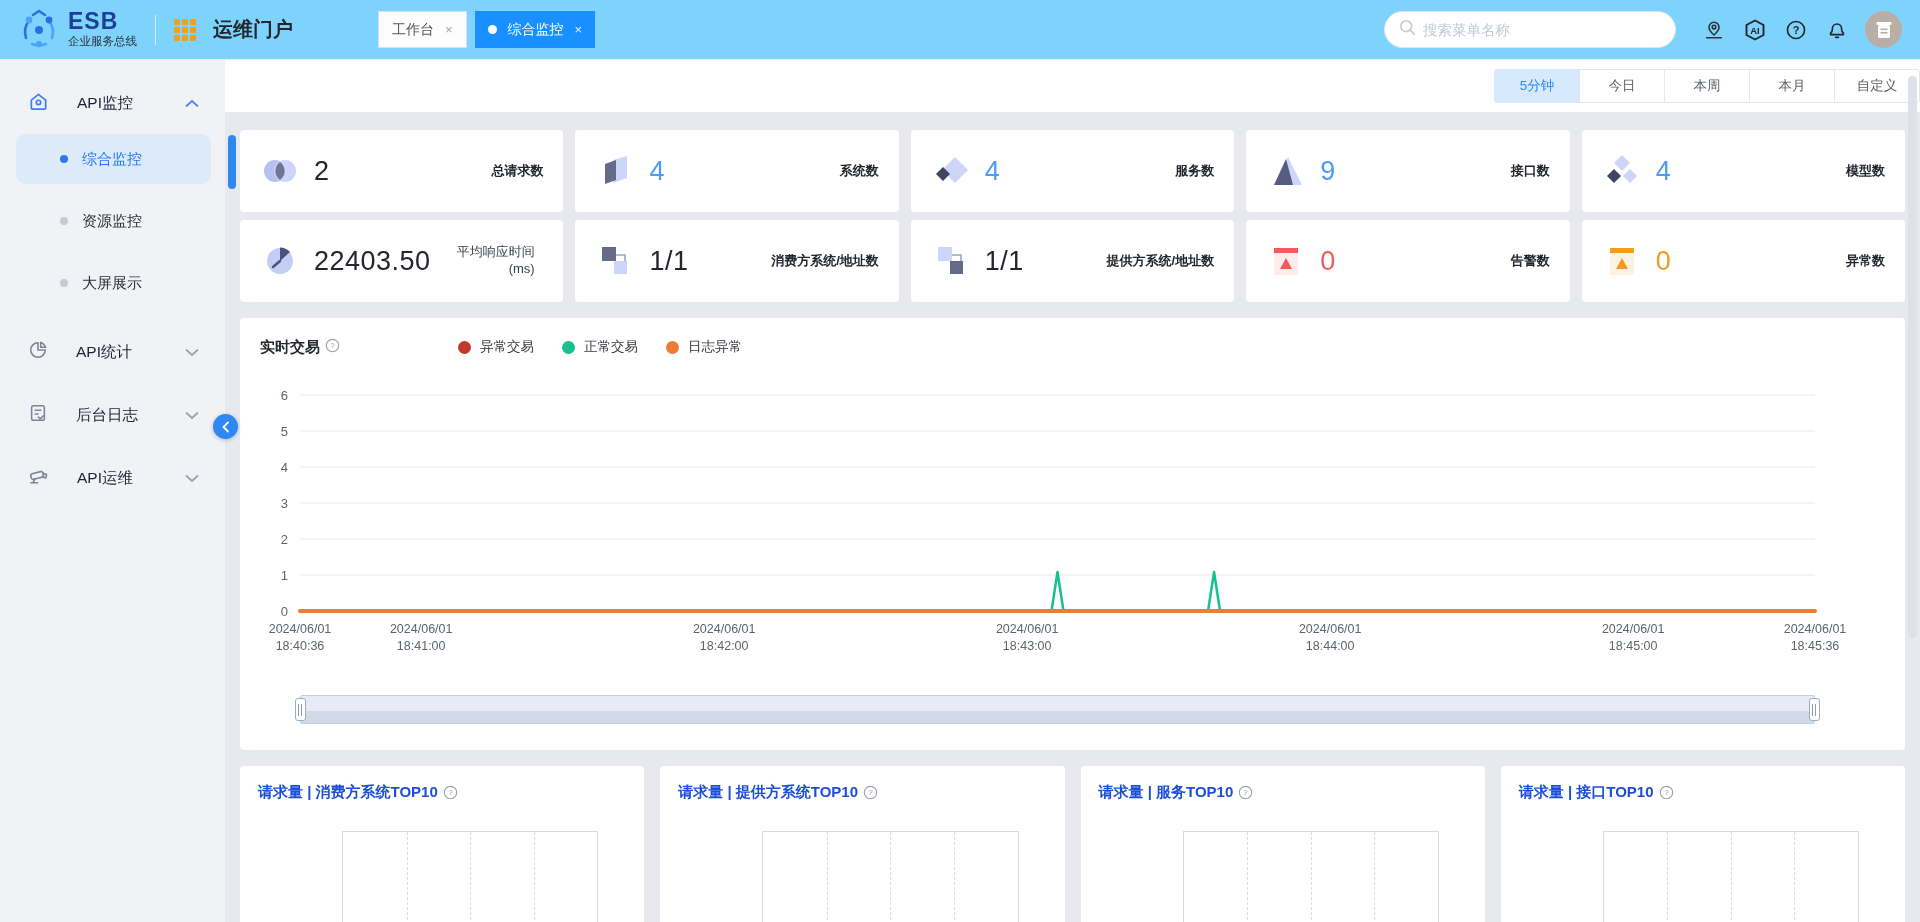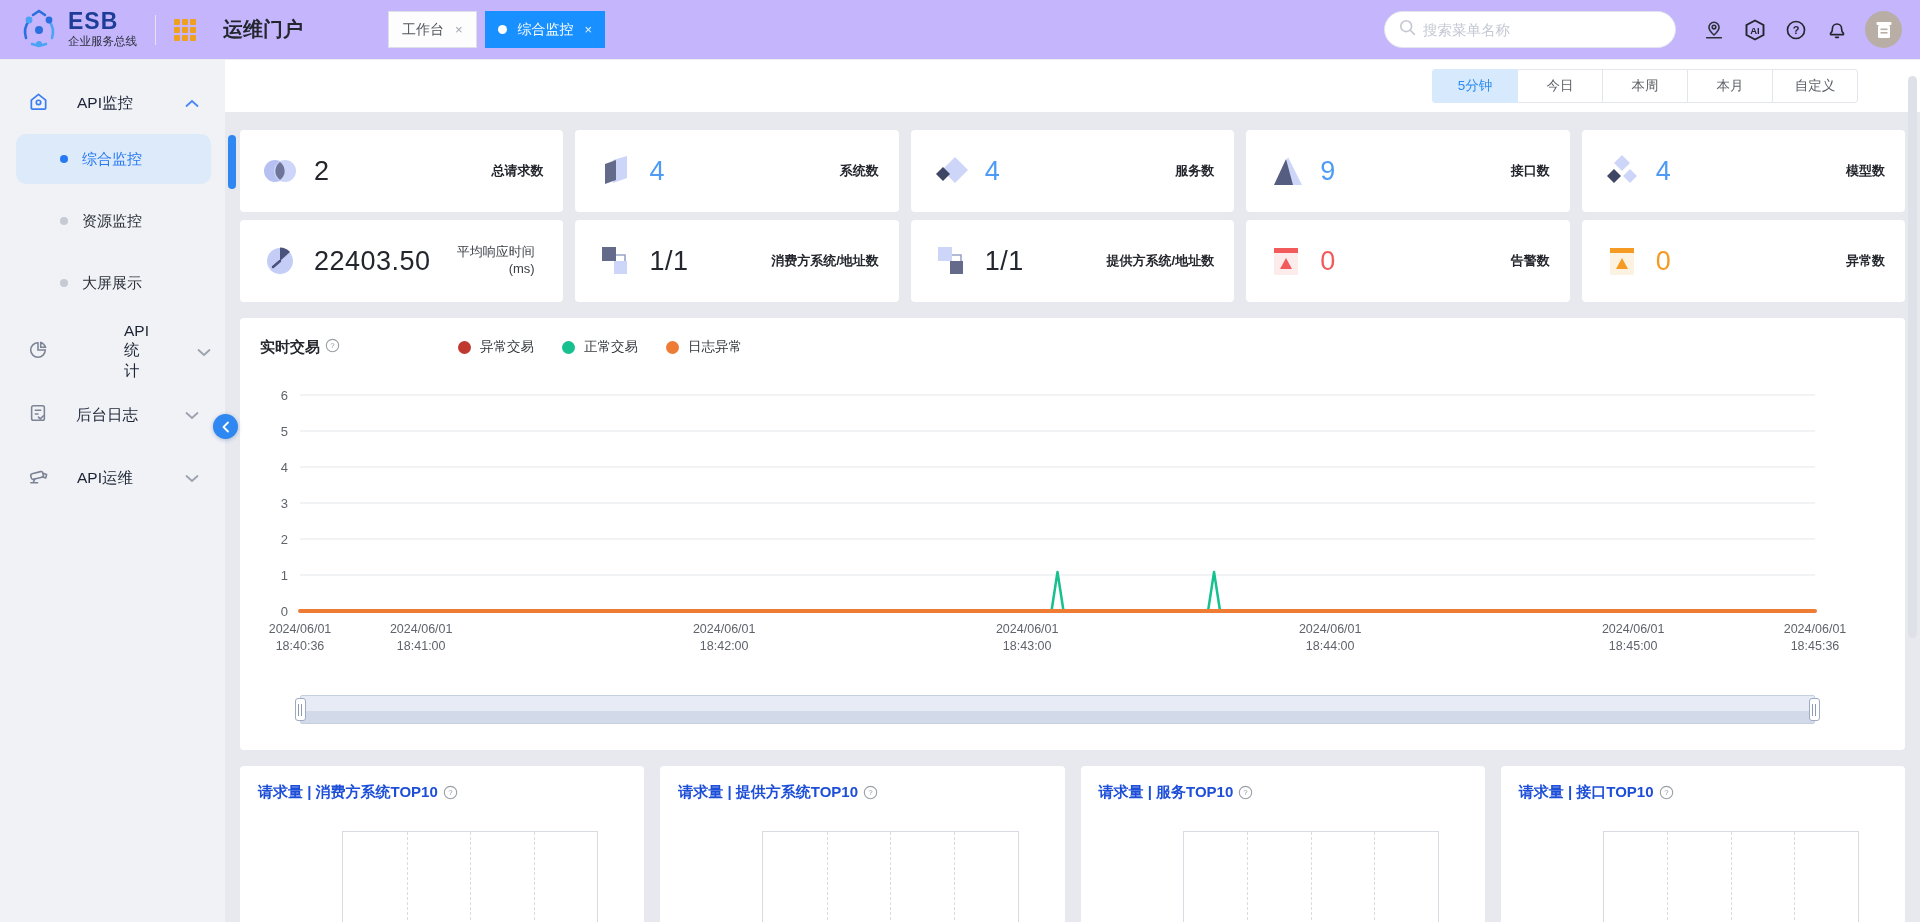--- a/index.html
+++ b/index.html
@@ -2,28 +2,28 @@
 <html><head>
 <meta charset="utf-8">
 <style>
   * { box-sizing: border-box; margin: 0; padding: 0; }
   html,body { width:1920px; height:922px; overflow:hidden; }
   body {
     font-family: "Liberation Sans","DejaVu Sans",sans-serif;
     background:#e7e9ef; position:relative; color:#1f2329;
   }
   
-  .header { position:absolute; top:0; left:0; right:0; height:60px; background:#c4b5fd;
+  .header { position:absolute; top:0; left:0; right:0; height:60px; background:#7dd3fc;
     display:flex; align-items:center; z-index:20; border-bottom:1px solid #ededf0; }
   .brand { display:flex; align-items:center; margin-left:20px; }
   .brand-text { margin-left:10px; }
   .brand-name { font-size:23px; font-weight:bold; color:#1e3d96; letter-spacing:1px; line-height:22px;}
   .brand-sub { font-size:11.5px; color:#2a2f38; margin-top:2px; }
   .v-divider { width:1px; height:30px; background:#e3e5e9; margin:0 18px; }
-  .portal { display:flex; align-items:center; gap:27px; }
+  .portal { display:flex; align-items:center; gap:17px; }
   .portal-label { font-size:20px; font-weight:bold; color:#23262c; }
   .grid-icon { display:grid; grid-template-columns:repeat(3,6px); grid-gap:2px; }
   .grid-icon i { width:6px; height:6px; background:#f0a020; border-radius:1px; }
   .tabbar { display:flex; margin-left:85px; gap:8px; }
   .tab { height:37px; padding:0 13px; display:flex; align-items:center; gap:11px;
     font-size:14px; cursor:pointer; }
   .tab.inactive { background:#fdfdfd; border:1px solid #dcdfe6; color:#51565d; }
   .tab.inactive .tab-close { color:#9ca3ad; font-size:13px; }
   .tab.active { background:#1890ff; color:#fff; }
   .tab.active .tab-dot { width:9px; height:9px; border-radius:50%; background:#fff; }
@@ -35,36 +35,36 @@
   .search-box input::placeholder { color:#c3c8d2; }
   .hicons { display:flex; align-items:center; gap:17px; margin:0 16px 0 26px; }
   .hicon { width:24px; height:24px; display:flex; align-items:center; justify-content:center; cursor:pointer; }
   .avatar { width:37px; height:37px; border-radius:50%; background:#b9aea6; margin-right:18px;
     display:flex; align-items:center; justify-content:center; cursor:pointer; }
   
   .sidebar { position:absolute; top:60px; left:0; width:225px; bottom:0; background:#f1f2f6; z-index:10; }
   .menu-group { display:flex; align-items:center; height:36px; padding-left:28px; cursor:pointer; }
   .menu-group .glabel { font-size:15.5px; color:#1b2335; margin-left:28px; }
   .menu-group .chev { margin-left:auto; margin-right:26px; display:flex; }
-  .mg-1 { margin-top:25px; } .mg-2 { margin-top:26px;gap:48px; } .mg-3 { margin-top:27px; } .mg-4 { margin-top:27px; }
+  .mg-1 { margin-top:25px; } .mg-2 { margin-top:26px; } .mg-3 { margin-top:27px; } .mg-4 { margin-top:27px; }
   .submenu-item { display:flex; align-items:center; height:50px; margin:0 14px 0 16px;
     padding-left:44px; font-size:15px; color:#2a2f38; cursor:pointer; border-radius:10px; }
   .submenu-item .bullet { width:8px; height:8px; border-radius:50%; background:#c6cad2; margin-right:14px; flex:none;}
   .submenu-item.active { background:#ddeafa; color:#2779f3; margin-top:13px; }
   .submenu-item.active .bullet { background:#2779f3; }
   .sm-2 { margin-top:12px; } .sm-3 { margin-top:12px; }
   .collapse-btn { position:absolute; left:213px; top:414px; width:25px; height:25px; border-radius:50%;
     background:#2f87f1; z-index:30; display:flex; align-items:center; justify-content:center; cursor:pointer;
     box-shadow:0 1px 4px rgba(20,60,140,.3); }
   .gap-thumb { position:absolute; left:228px; top:135px; width:8px; height:54px; border-radius:4px;
     background:#2f87f1; z-index:15; cursor:pointer;}
   
   .main { position:absolute; top:60px; left:225px; right:0; bottom:0; }
   .topband { height:52px; background:#fff; display:flex; align-items:center;
-    justify-content:flex-end; padding-right:62px; }
+    justify-content:flex-end; }
   .filters { display:flex; }
   .fbtn { min-width:86px; height:34px; display:flex; align-items:center; justify-content:center;
     background:#fff; border:1px solid #e3e6ec; font-size:13.5px; color:#5c6167;
     margin-left:-1px; cursor:pointer; }
   .fbtn:first-child { border-radius:3px 0 0 3px; margin-left:0; }
   .fbtn:last-child { border-radius:0 3px 3px 0; }
   .fbtn.active { background:#d7eafd; border-color:#d7eafd; color:#2a8af0; position:relative; }
   .content { padding:0 15px; }
   .cards-row { display:flex; gap:12px; margin-top:18px; }
   .cards-row.second { margin-top:8px; }

